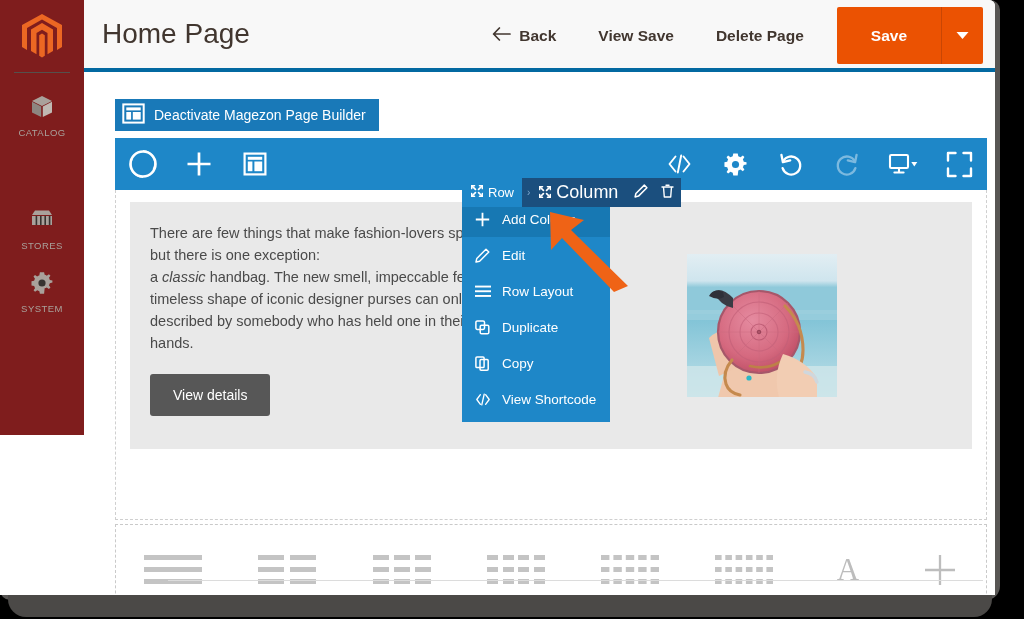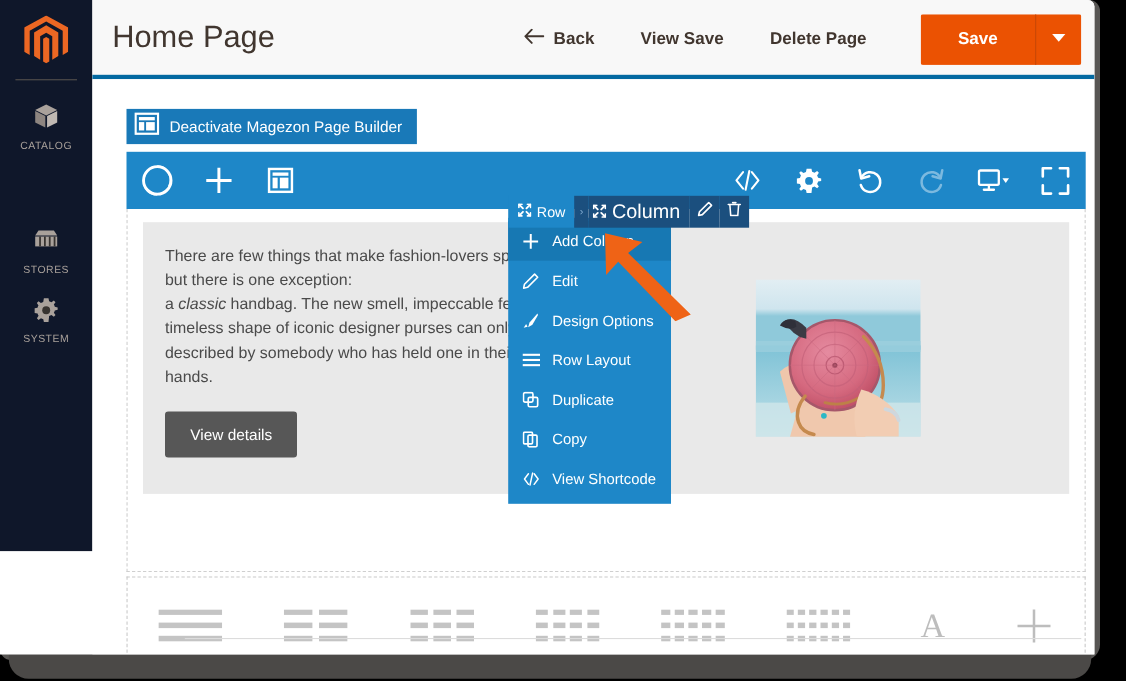--- a/index.html
+++ b/index.html
@@ -28,22 +28,22 @@
 
   
   #app {
     position: absolute; left: 0; top: 0; width: 995px; height: 595px;
     background: #ffffff; overflow: hidden;
     border-radius: 0 6px 0 0;
   }
 
   
   #sidebar {
-    position: absolute; left: 0; top: 0; width: 84px; height: 501px;
-    background: #0f172a;
+    position: absolute; left: 0; top: 0; width: 84px; height: 435px;
+    background: #7f1d1d;
   }
   #magento-logo {
     position: absolute; left: 0; top: 0; width: 84px; height: 72px;
     display: flex; align-items: center; justify-content: center;
   }
   .logo-hex { display: block; }
   .side-divider {
     position: absolute; left: 14px; top: 72px; width: 56px; height: 1px;
     background: #55504c;
   }
@@ -75,21 +75,21 @@
     display: flex; align-items: center; gap: 0;
   }
   .hdr-btn {
     background: none; border: none; cursor: pointer;
     font-size: 15.5px; color: #41362f; font-weight: bold;
     font-family: "Liberation Sans", sans-serif;
     padding: 0 21px; display: flex; align-items: center; gap: 8px;
     white-space: nowrap;
   }
   #save-group {
-    display: flex; margin-left: 28px; height: 46px;
+    display: flex; margin-left: 12px; height: 57px;
     border-radius: 2px; overflow: hidden;
   }
   #save-button {
     background: #eb5202; color: #fff; border: none; cursor: pointer;
     font-size: 15.5px; font-weight: bold; padding: 0 34px;
     font-family: "Liberation Sans", sans-serif;
   }
   #save-dropdown-toggle {
     background: #eb5202; color: #fff; border: none; cursor: pointer;
     width: 42px; border-left: 1px solid #c94604;
@@ -619,29 +619,20 @@
 
       <div class="cm-item">
         <span class="cm-ic">
           <svg width="15" height="15" viewBox="0 0 15 15" aria-hidden="true">
             <path d="M11 1.2 L13.8 4 L4.6 13.2 L1 14 L1.8 10.4 Z" fill="none" stroke="#ffffff" stroke-width="1.45" stroke-linejoin="round"></path>
           </svg>
         </span>
         <span>Edit</span>
       </div>
 
-      <div class="cm-item">
-        <span class="cm-ic">
-          <svg width="15" height="15" viewBox="0 0 15 15" aria-hidden="true">
-            <path d="M13.6 1.1 L6.4 9.2 L5.1 13.6 L9.0 11.3 L14.1 2.4 Z" fill="#ffffff"></path>
-            <path d="M1.1 13.9 L4.6 13.0 L3.3 10.6 Z" fill="#ffffff"></path>
-          </svg>
-        </span>
-        <span>Design Options</span>
-      </div>
 
       <div class="cm-item">
         <span class="cm-ic">
           <svg width="16" height="13" viewBox="0 0 16 13" aria-hidden="true">
             <g fill="#ffffff">
                 <rect x="0" y="0.6" width="16" height="1.9"></rect>
                 <rect x="0" y="5.3" width="16" height="1.9"></rect>
                 <rect x="0" y="10" width="16" height="1.9"></rect>
               </g>
           </svg>

